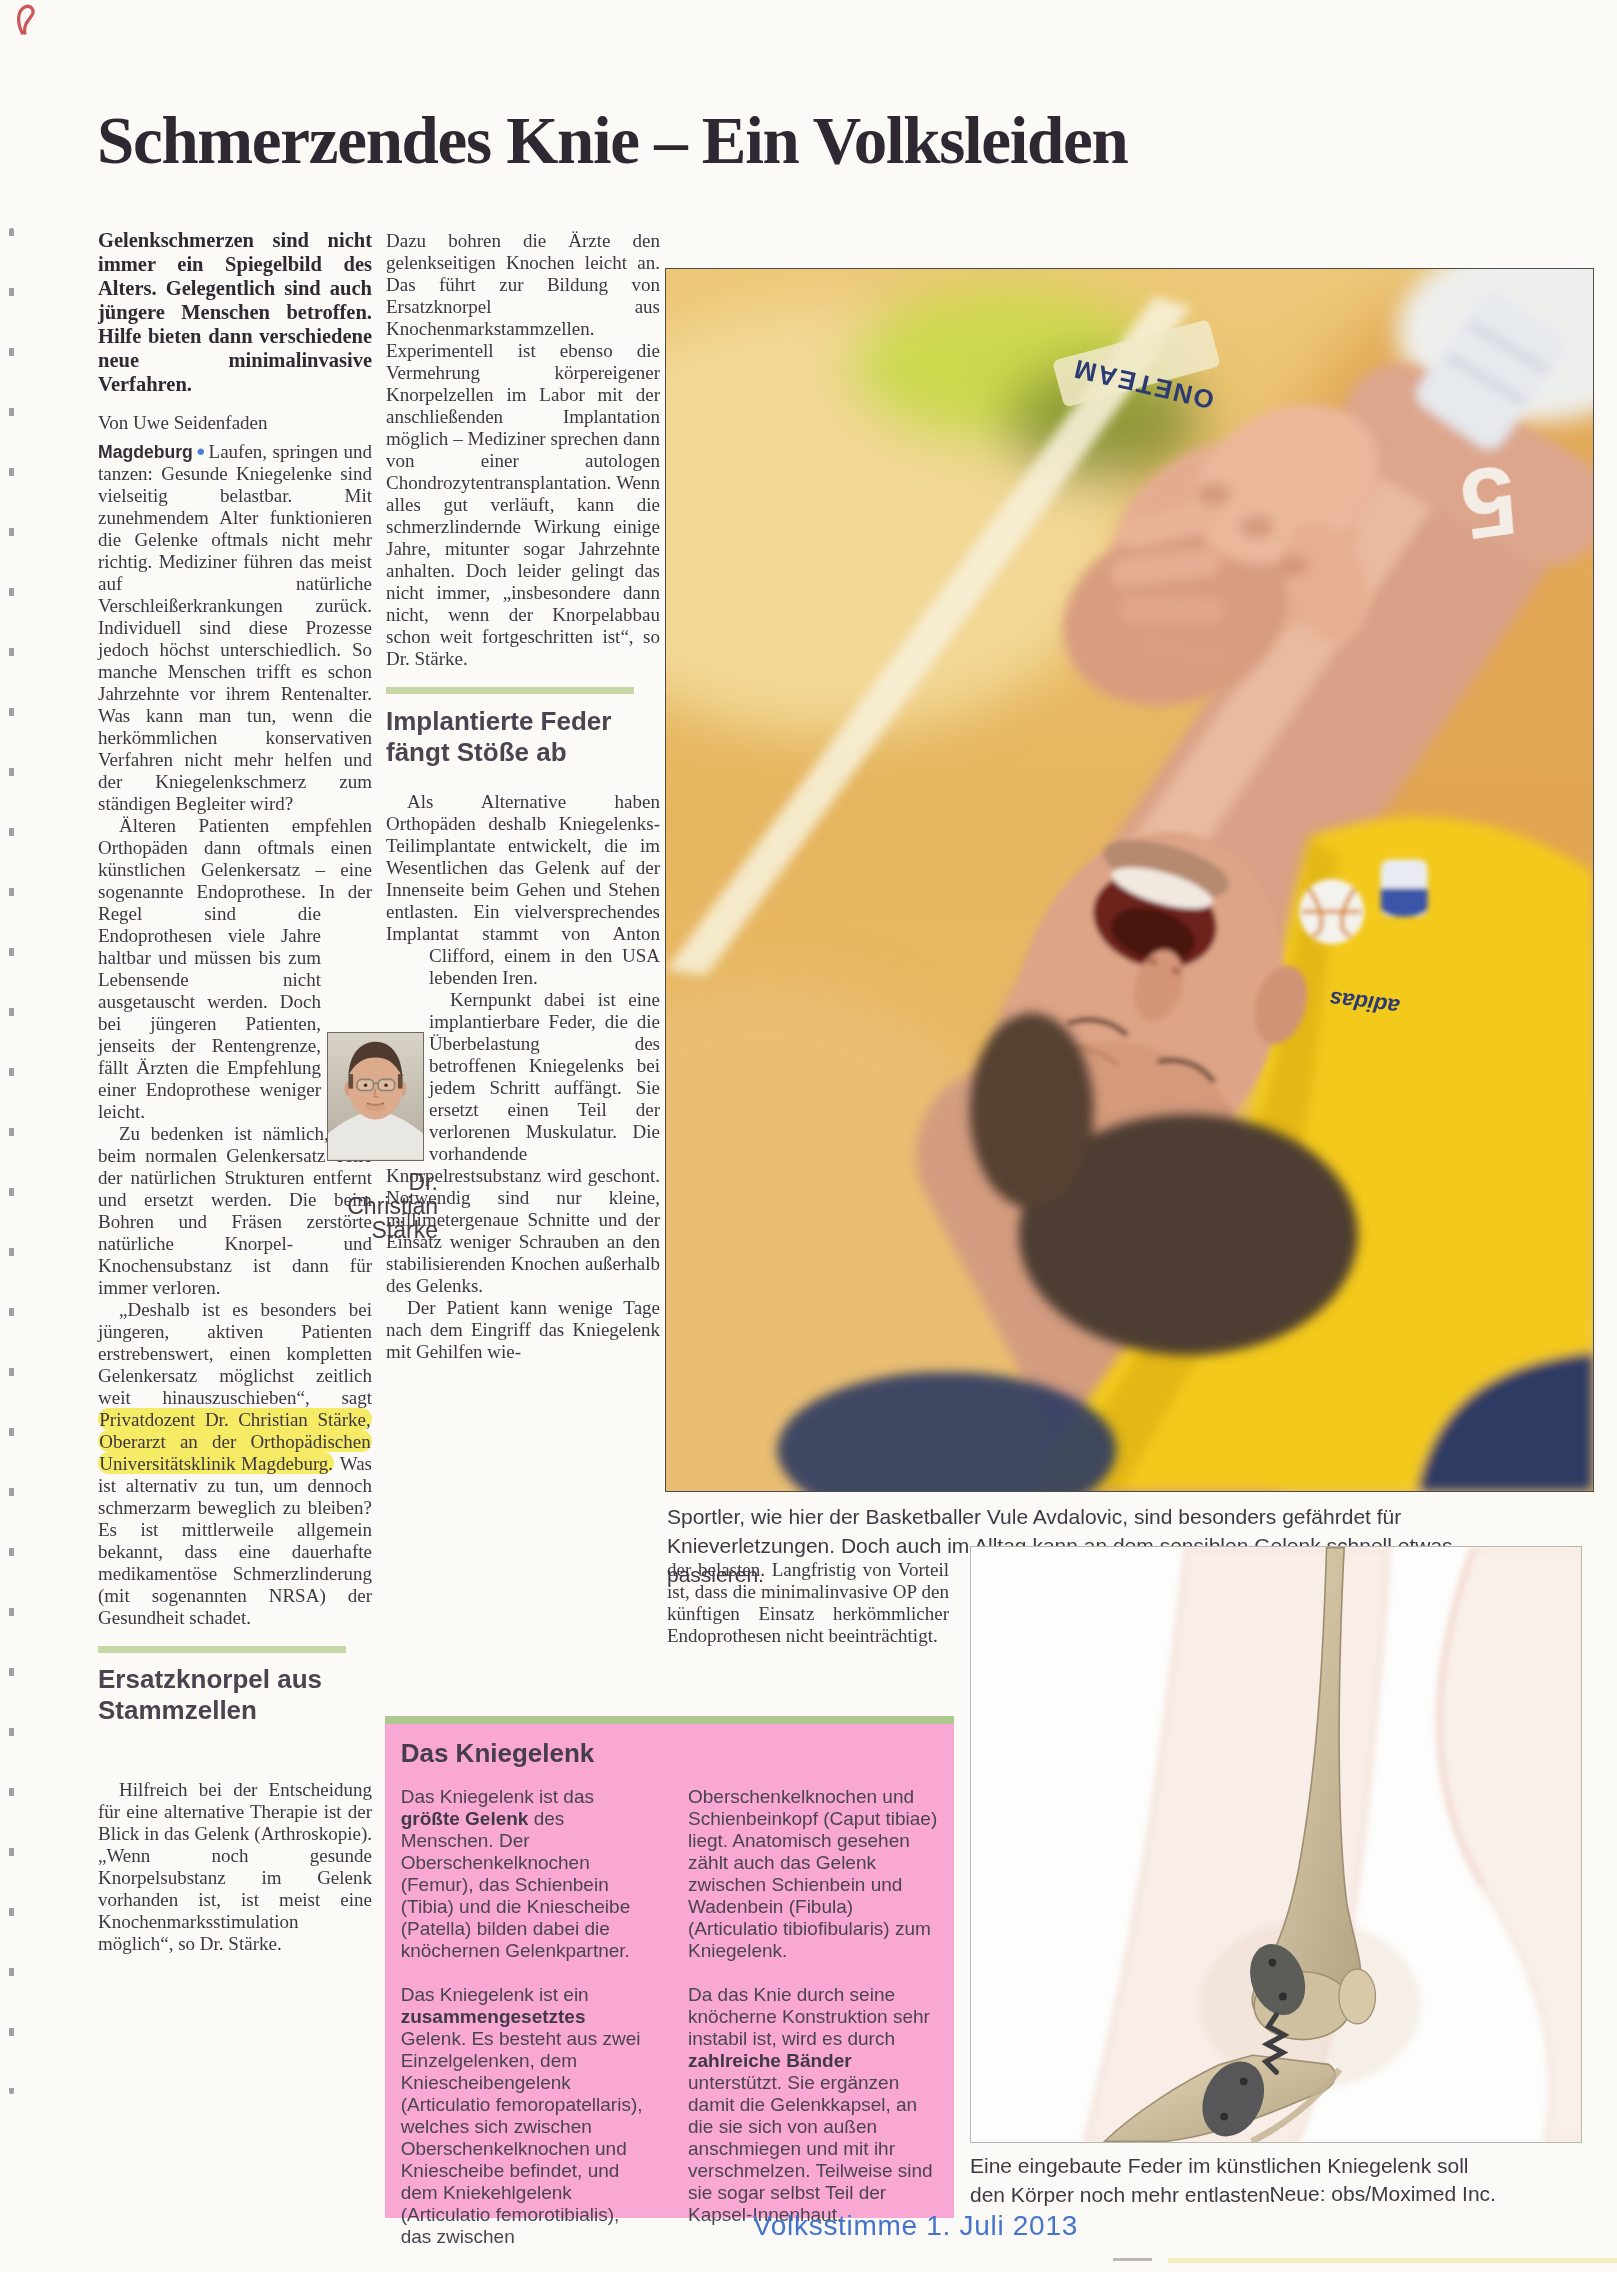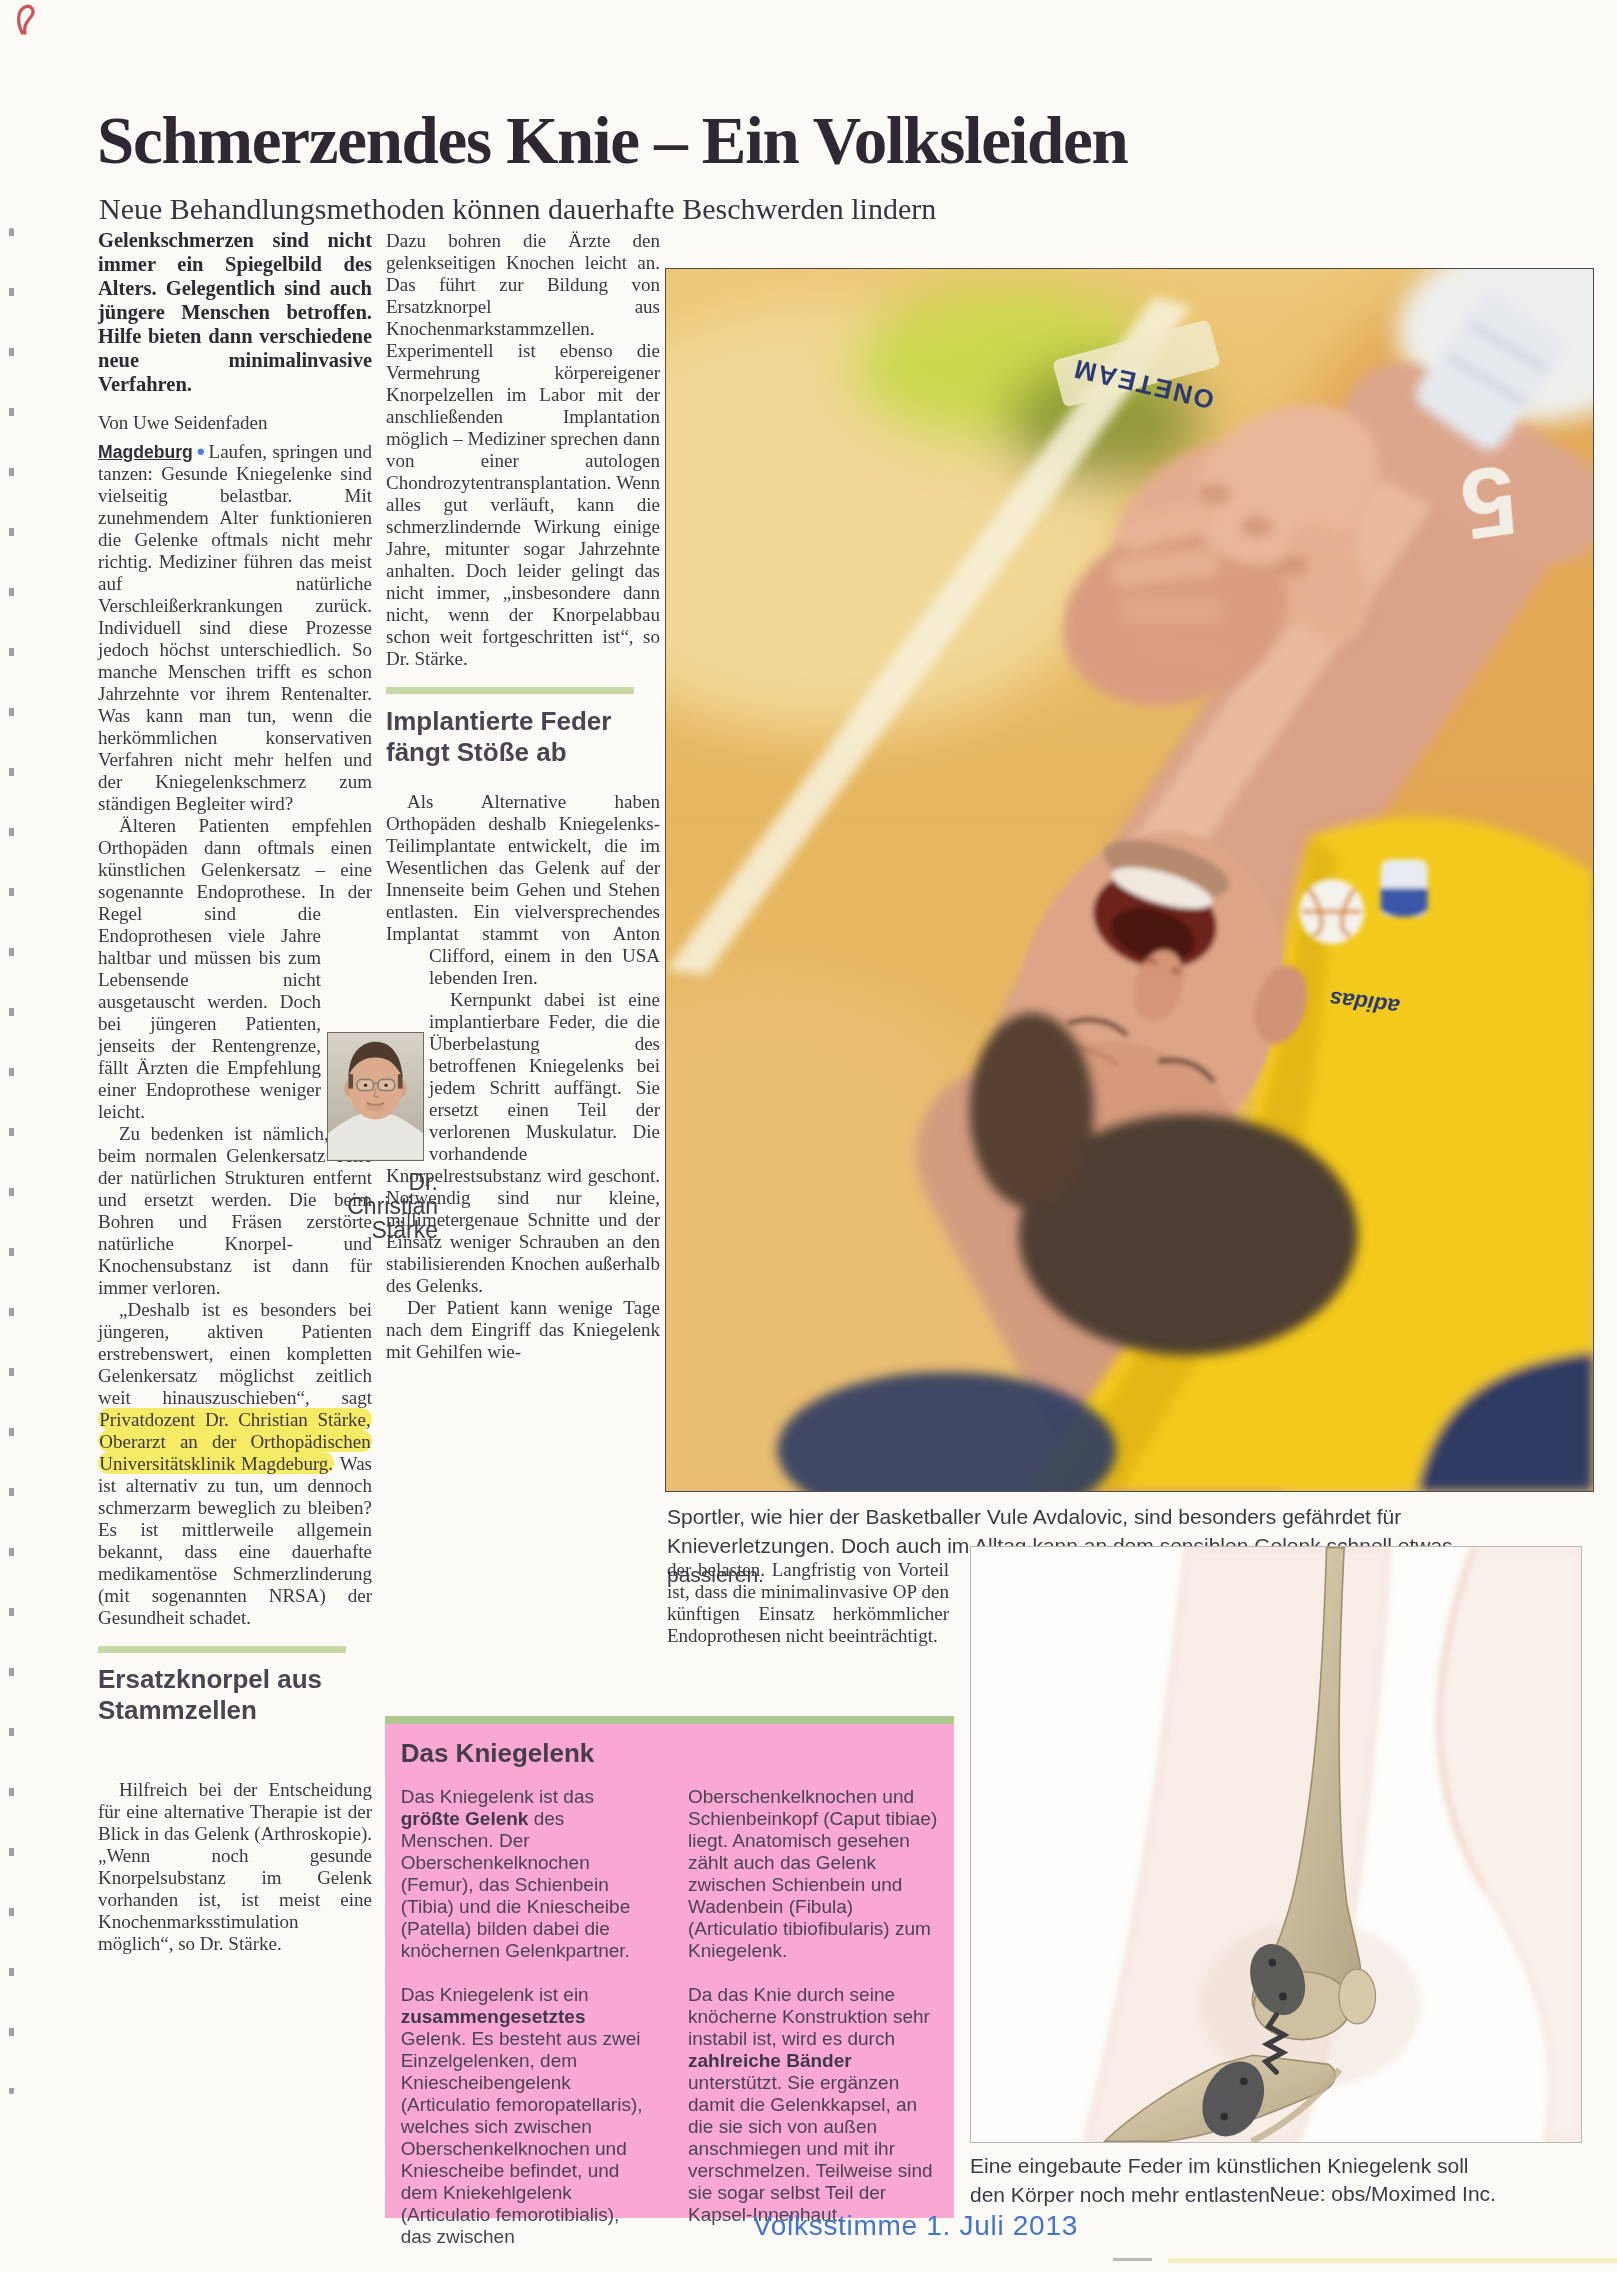--- a/index.html
+++ b/index.html
@@ -28,21 +28,21 @@
   }
   .col p{margin:0;}
   .indent{text-indent:21px;}
   .lead{
     font-size:20.5px;line-height:24px;font-weight:700;color:#2e2933;
     margin:0 0 15.7px 0 !important;
   }
   .byline{margin:0 0 5.9px 0 !important;}
   .dateline{
     font-family:"Liberation Sans","DejaVu Sans",sans-serif;
-    font-weight:700;font-size:17.6px;color:#332e38;text-decoration:underline;
+    font-weight:700;font-size:17.6px;color:#332e38;
   }
   .bullet{color:#4a80d8;font-size:15px;vertical-align:2px;padding:0 2.6px;}
   .hl{
     background:rgba(245,232,75,0.85);
     box-decoration-break:clone;-webkit-box-decoration-break:clone;
     padding:0.7px 1.3px;
     border-radius:25px;
   }
   .divider{
     width:248px;height:7.2px;background:#c6d8a6;
@@ -134,21 +134,20 @@
 <div class="page">
 
   <div class="edge-marks"></div>
   <svg class="red-squiggle" width="29" height="34" viewBox="0 0 44 52">
     <path d="M14 46 C 6 30 6 12 18 6 C 28 2 34 12 28 20 C 22 28 16 34 18 46" fill="none" stroke="#c2393f" stroke-width="5" stroke-linecap="round" opacity="0.85"></path>
   </svg>
   <div class="yellow-smear"></div>
   <div class="gray-dash"></div>
 
   <h1 class="headline">Schmerzendes Knie – Ein Volksleiden</h1>
-  <h2 class="deck">Neue Behandlungsmethoden können dauerhafte Beschwerden lindern</h2>
 
   <div class="col" style="left:98px;top:228px;">
     <p class="lead">Gelenkschmerzen sind nicht immer ein Spiegelbild des Alters. Gelegentlich sind auch jüngere Menschen betroffen. Hilfe bieten dann verschiedene neue minimalinvasive Verfahren.</p>
     <p class="byline">Von Uwe Seidenfaden</p>
     <p><span class="dateline">Magdeburg</span><span class="bullet">●</span><span>Laufen, springen und tanzen: Gesunde Kniegelenke sind vielseitig belastbar. Mit zunehmendem Alter funktionieren die Gelenke oftmals nicht mehr richtig. Mediziner führen das meist auf natürliche Verschleißerkrankungen zurück. Individuell sind diese Prozesse jedoch höchst unterschiedlich. So manche Menschen trifft es schon Jahrzehnte vor ihrem Rentenalter. Was kann man tun, wenn die herkömmlichen konservativen Verfahren nicht mehr helfen und der Kniegelenkschmerz zum ständigen Begleiter wird?</span></p>
     <p class="indent"><span>Älteren Patienten empfehlen Orthopäden dann oftmals einen künstlichen Gelenkersatz – eine sogenannte Endoprothese. In der Regel sind die </span><span class="cut-r"></span><span>Endoprothesen viele Jahre haltbar und müssen bis zum Lebensende nicht ausgetauscht werden. Doch bei jüngeren Patienten, jenseits der Rentengrenze, fällt Ärzten die Empfehlung einer Endoprothese weniger leicht.</span></p>
     <p class="indent">Zu bedenken ist nämlich, dass beim normalen Gelenkersatz Teile der natürlichen Strukturen entfernt und ersetzt werden. Die beim Bohren und Fräsen zerstörte natürliche Knorpel- und Knochensubstanz ist dann für immer verloren.</p>
     <p class="indent"><span>„Deshalb ist es besonders bei jüngeren, aktiven Patienten erstrebenswert, einen kompletten Gelenkersatz möglichst zeitlich weit hinauszuschieben“, sagt </span><span class="hl">Privatdozent Dr. Christian Stärke, Oberarzt an der Orthopädischen Universitätsklinik Magdeburg.</span><span> Was ist alternativ zu tun, um dennoch schmerzarm beweglich zu bleiben? Es ist mittlerweile allgemein bekannt, dass eine dauerhafte medikamentöse Schmerzlinderung (mit sogenannten NRSA) der Gesundheit schadet.</span></p>
     <div class="divider"></div>
     <h3 class="subhd mb-lg">Ersatzknorpel aus Stammzellen</h3>

